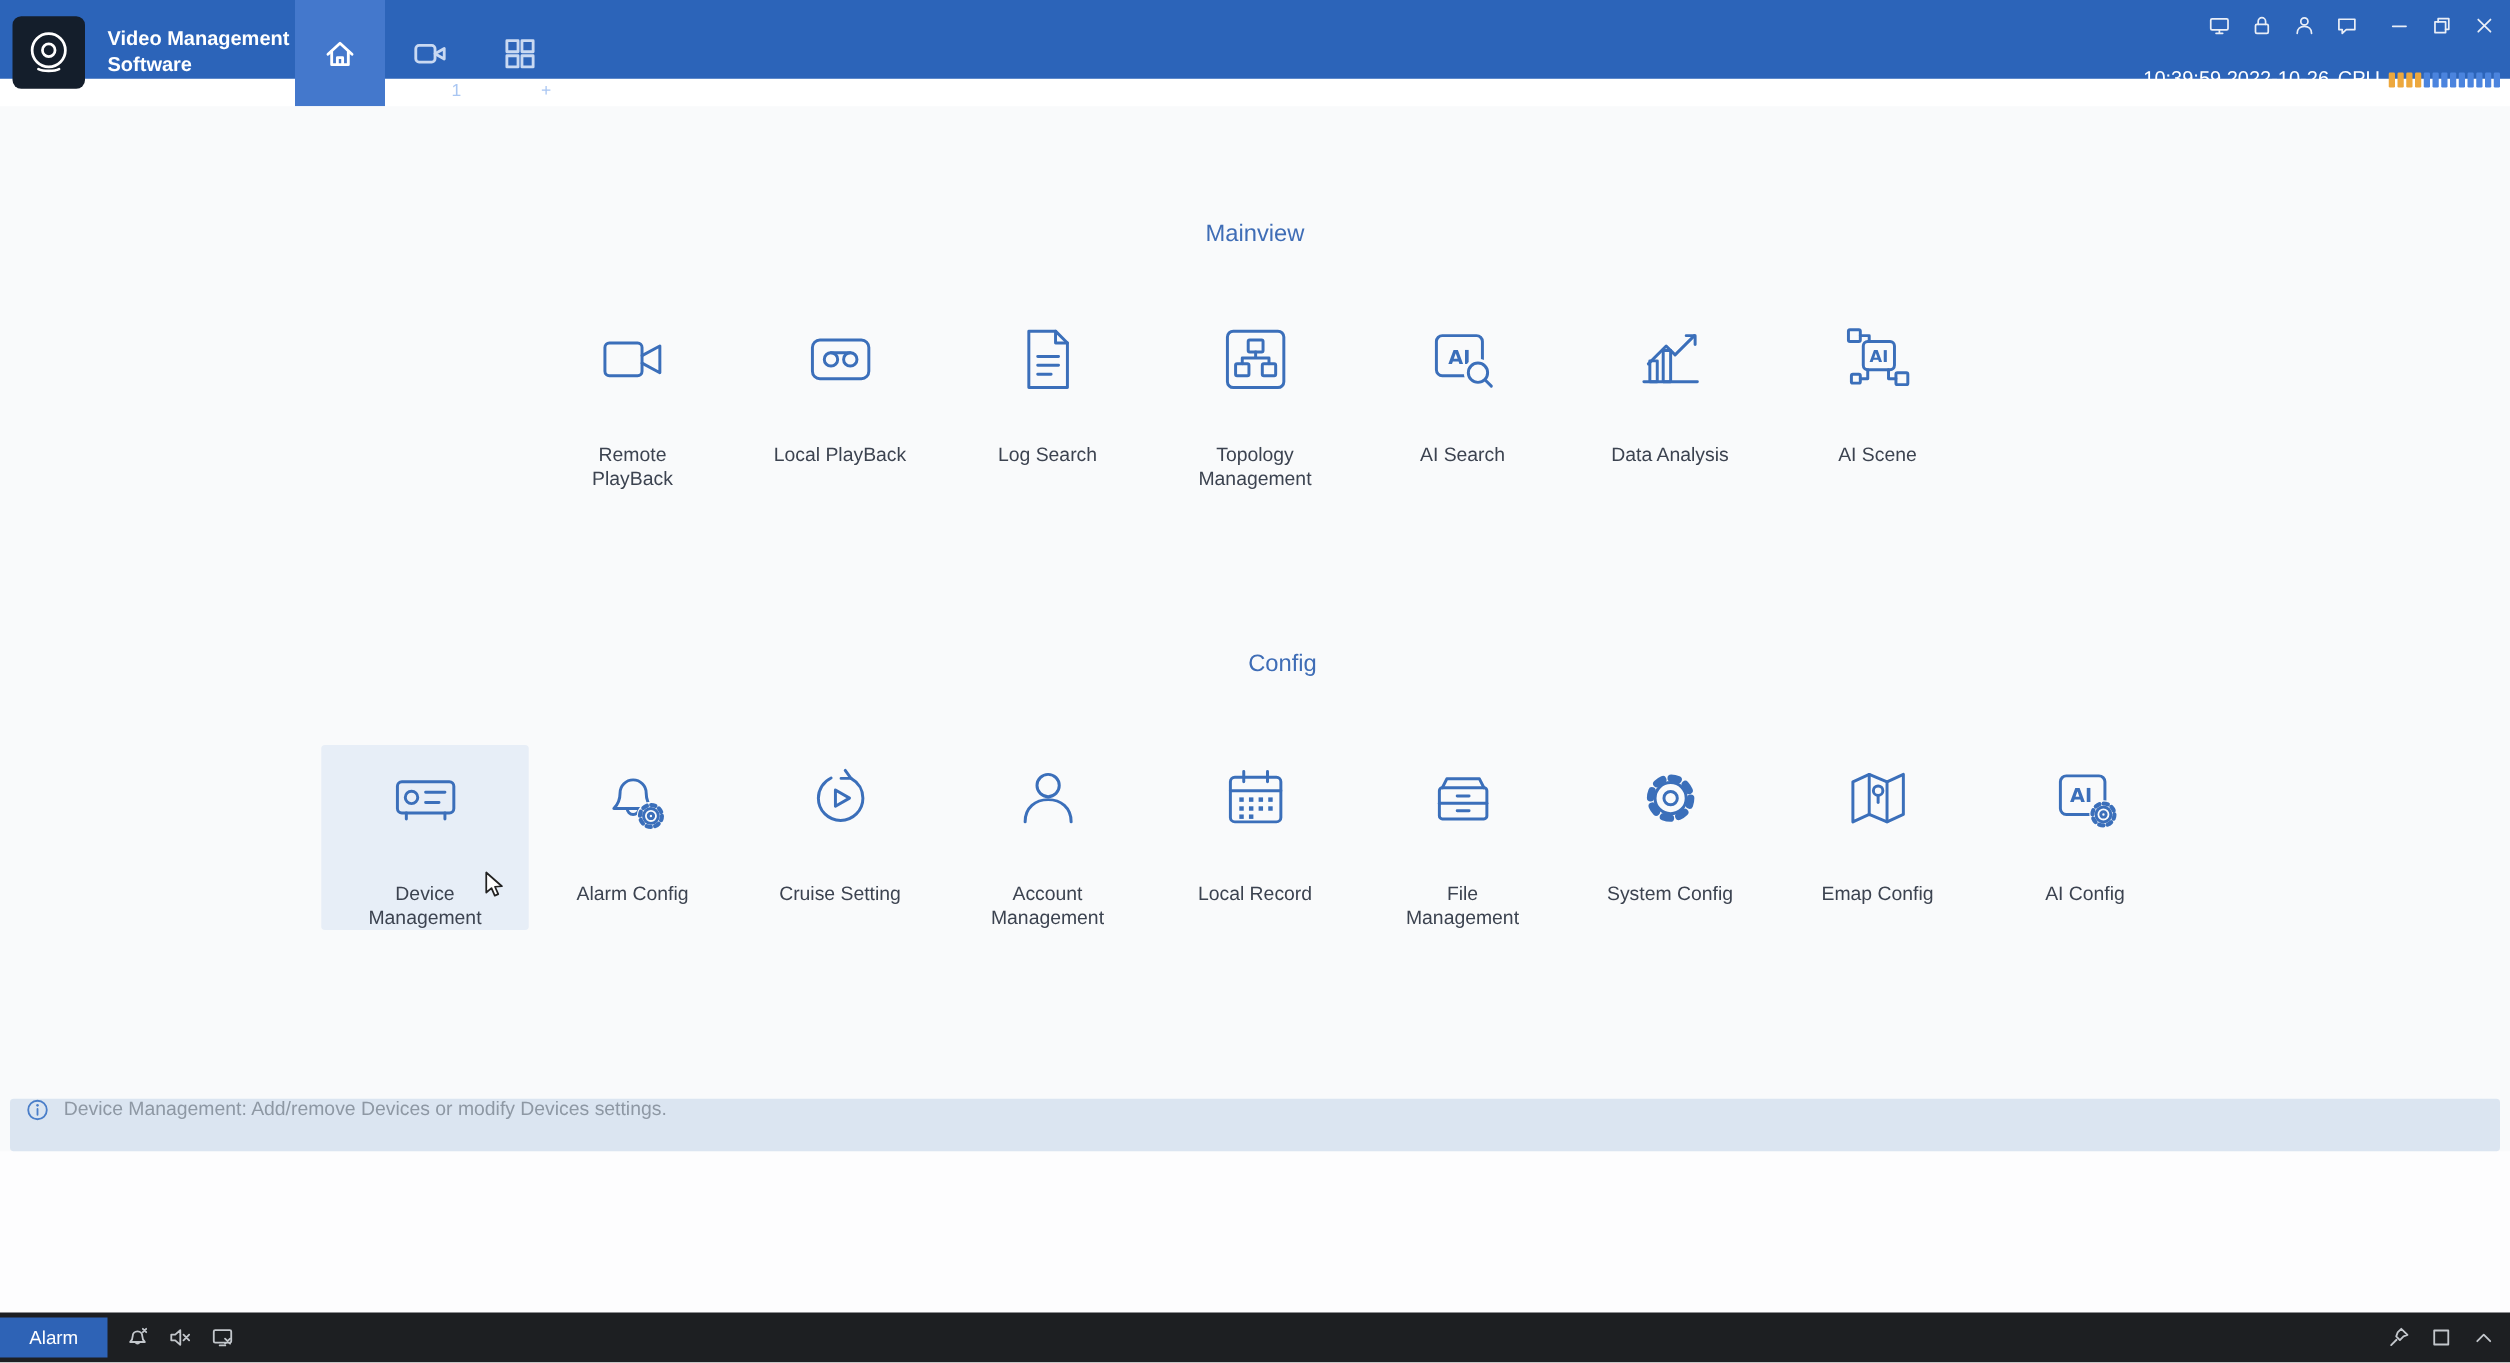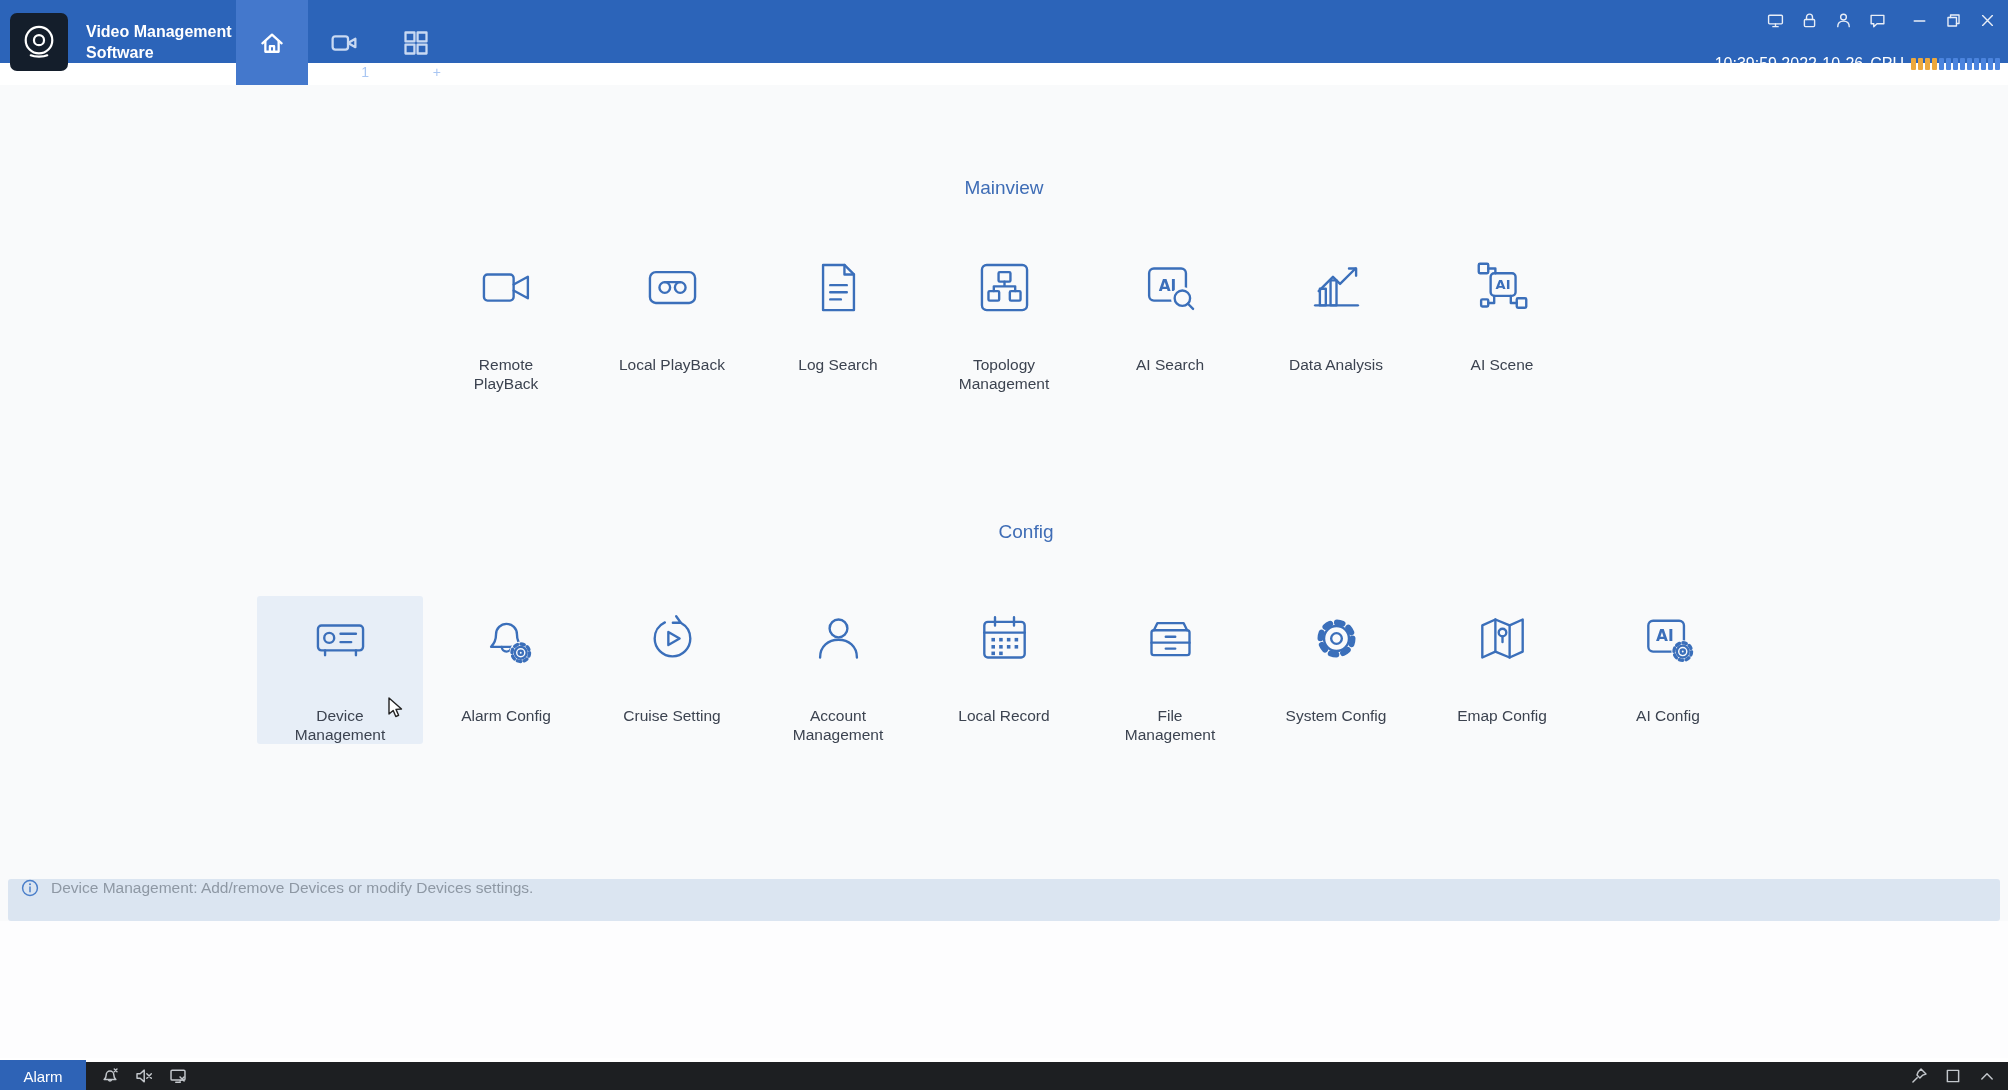--- a/index.html
+++ b/index.html
@@ -33,21 +33,21 @@
   .grid-item{width:166px;min-height:142px;display:flex;flex-direction:column;align-items:center;padding-top:14px;border-radius:3px;box-sizing:border-box;cursor:pointer;gap:28px;}
   .grid-item.selected{background:var(--highlight,#e7eef7);}
   .item-icon{width:57px;height:57px;color:var(--icon_blue,#3b6fba);}
   .item-label{margin-top:11px;font-size:15.5px;color:#3c4350;text-align:center;line-height:19px;white-space:pre-line;}
 
   .infobar{position:absolute;top:794px;left:8px;right:8px;height:42px;background:var(--infobar_bg,#dbe5f1);border-radius:3px;display:flex;align-items:flex-start;padding-left:13px;gap:12px;box-sizing:border-box;}
   .info-ic{width:18px;height:18px;color:#4a7ec9;flex:0 0 auto;}
   .infobar-text{font-size:15.5px;color:#8e98a4;}
 
   
-  .bottombar{position:absolute;bottom:0;left:0;right:0;height:28px;background:var(--bottombar_bg,#1d1f22);display:flex;align-items:center;}
+  .bottombar{position:absolute;bottom:0;left:0;right:0;height:40px;background:var(--bottombar_bg,#1d1f22);display:flex;align-items:center;}
   .alarm-btn{width:86px;height:32px;background:var(--accent,#2e63b6);color:#fff;font-size:15px;border:none;font-family:inherit;cursor:pointer;}
   .bb-left{display:flex;gap:16px;margin-left:15px;color:#c3c7cc;align-items:center;}
   .bb-right{margin-left:auto;display:flex;gap:16px;margin-right:12px;color:#c3c7cc;align-items:center;}
   .bb-icon{width:18px;height:18px;cursor:pointer;}
 
   .ic svg{width:100%;height:100%;display:block;}
   .cursor{position:absolute;left:384px;top:696px;width:24px;height:24px;z-index:9;}
 </style>
 </head>
 <body>

